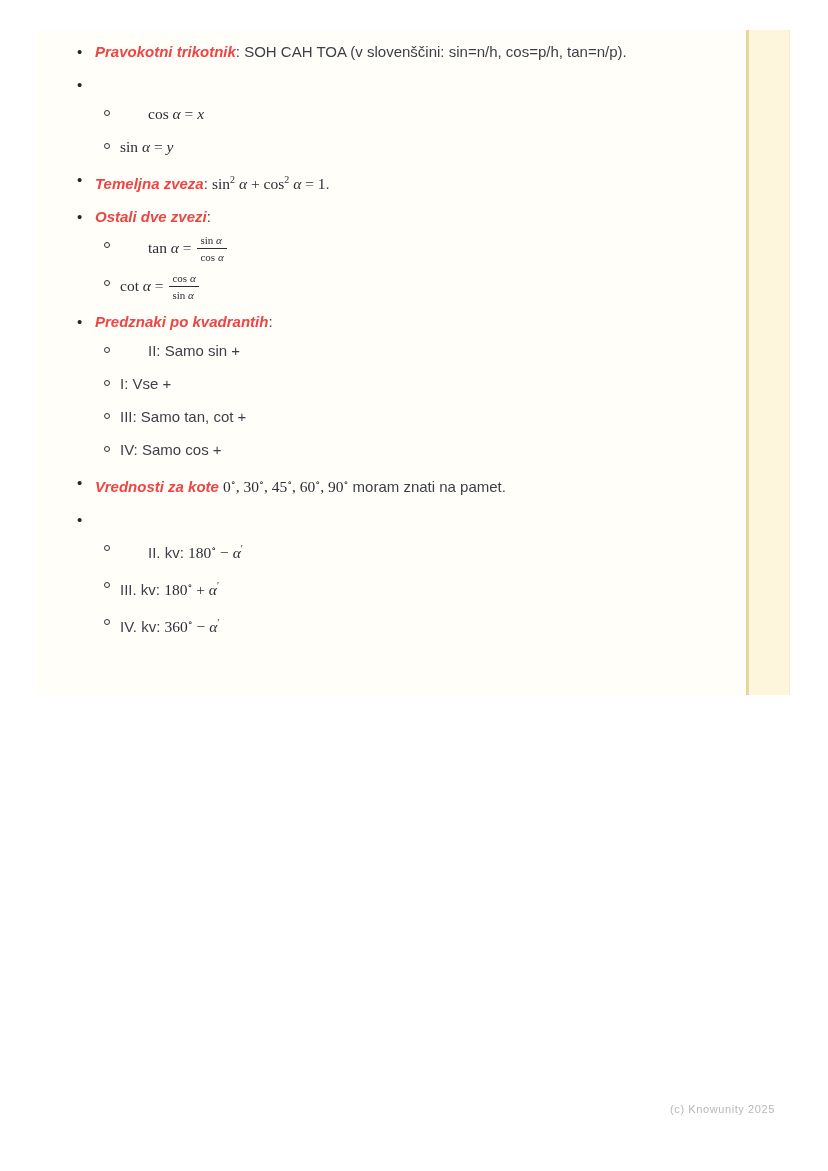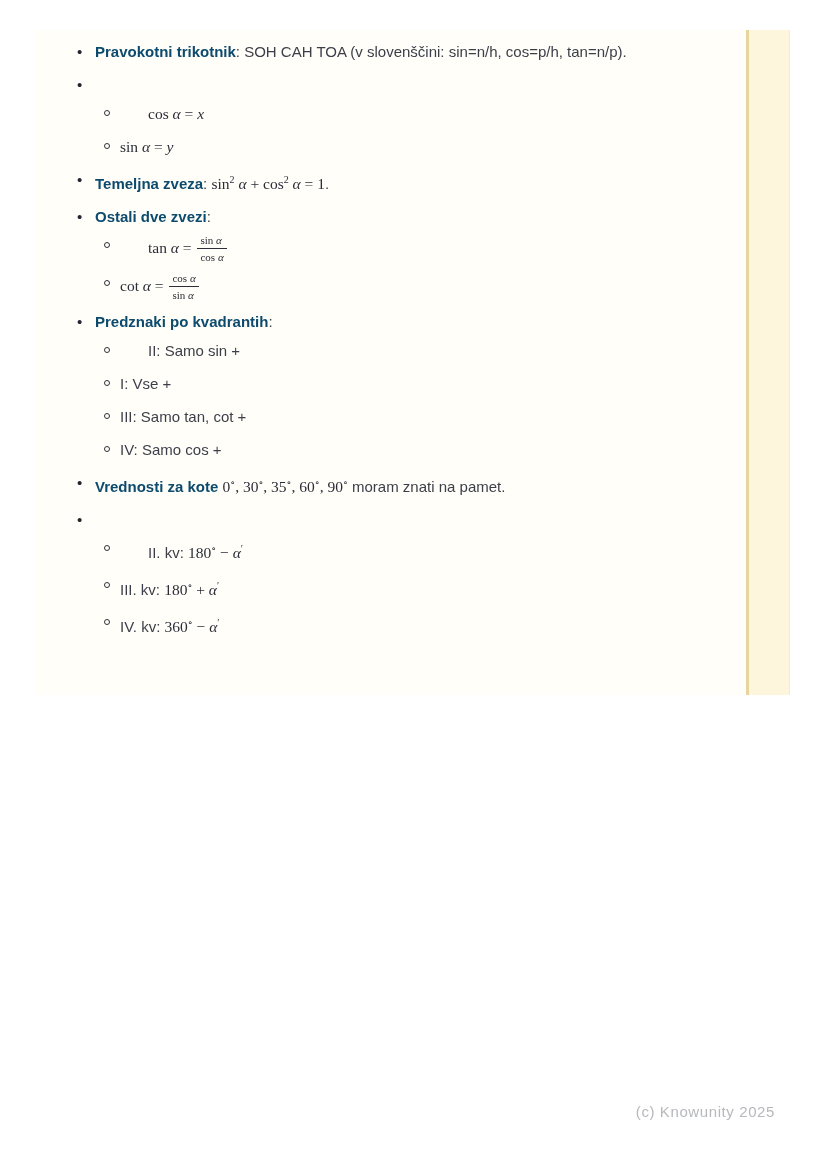--- a/index.html
+++ b/index.html
@@ -60,21 +60,21 @@
   }
 
   .txt {
     max-width: 560px;
     font-size: 15px;
     line-height: 27px;
     color: #3c3f49;
   }
 
   
-  .sb  { font-weight: bold; color: #0c4a6e; }
+  .sb  { font-weight: bold; color: #ef4444; font-style: italic; }
   .st  { color: #3c3f49; }
   .sm  { font-family: "Liberation Serif", "DejaVu Serif", serif; color: #2b2e38; font-size: 15.5px; }
   .smi { font-family: "Liberation Serif", "DejaVu Serif", serif; font-style: italic; color: #2b2e38; font-size: 15.5px; }
   .ssup {
     font-family: "Liberation Serif", "DejaVu Serif", serif;
     font-size: 10px;
     vertical-align: 6px;
     color: #2b2e38;
   }
 
@@ -86,21 +86,21 @@
     margin-left: 2px;
   }
   .frac .num, .frac .den { display: block; padding: 0 3px; }
   .frac .num { border-bottom: 1px solid #2b2e38; padding-bottom: 1px; }
   .frac .sm, .frac .smi { font-size: 11px; }
 
   .watermark {
     position: absolute;
     top: 1103px;
     right: 53px;
-    font-size: 15px;
+    font-size: 11px;
     letter-spacing: 0.6px;
     color: #b6b8bc;
   }
 </style>
 </head>
 <body>
 
 <div class="page">
   <div class="stripe"></div>
   <div class="content" id="notes-list">
@@ -150,21 +150,21 @@
       <div class="row l2">
         <span class="cbullet"></span>
         <span class="txt"><span class="st">III: Samo tan, cot +</span></span>
       </div>
       <div class="row l2">
         <span class="cbullet"></span>
         <span class="txt"><span class="st">IV: Samo cos +</span></span>
       </div>
       <div class="row l1">
         <span class="bullet">•</span>
-        <span class="txt"><span class="sb">Vrednosti za kote </span><span class="sm">0</span><span class="ssup">∘</span><span class="sm">, 30</span><span class="ssup">∘</span><span class="sm">, 35</span><span class="ssup">∘</span><span class="sm">, 60</span><span class="ssup">∘</span><span class="sm">, 90</span><span class="ssup">∘</span><span class="st"> moram znati na pamet.</span></span>
+        <span class="txt"><span class="sb">Vrednosti za kote </span><span class="sm">0</span><span class="ssup">∘</span><span class="sm">, 30</span><span class="ssup">∘</span><span class="sm">, 45</span><span class="ssup">∘</span><span class="sm">, 60</span><span class="ssup">∘</span><span class="sm">, 90</span><span class="ssup">∘</span><span class="st"> moram znati na pamet.</span></span>
       </div>
       <div class="row l1">
         <span class="bullet">•</span>
       </div>
       <div class="row l2">
         <span class="cbullet"></span>
         <span class="txt"><span class="st">II. kv: </span><span class="sm">180</span><span class="ssup">∘</span><span class="sm"> − </span><span class="smi">α</span><span class="ssup">′</span></span>
       </div>
       <div class="row l2">
         <span class="cbullet"></span>

